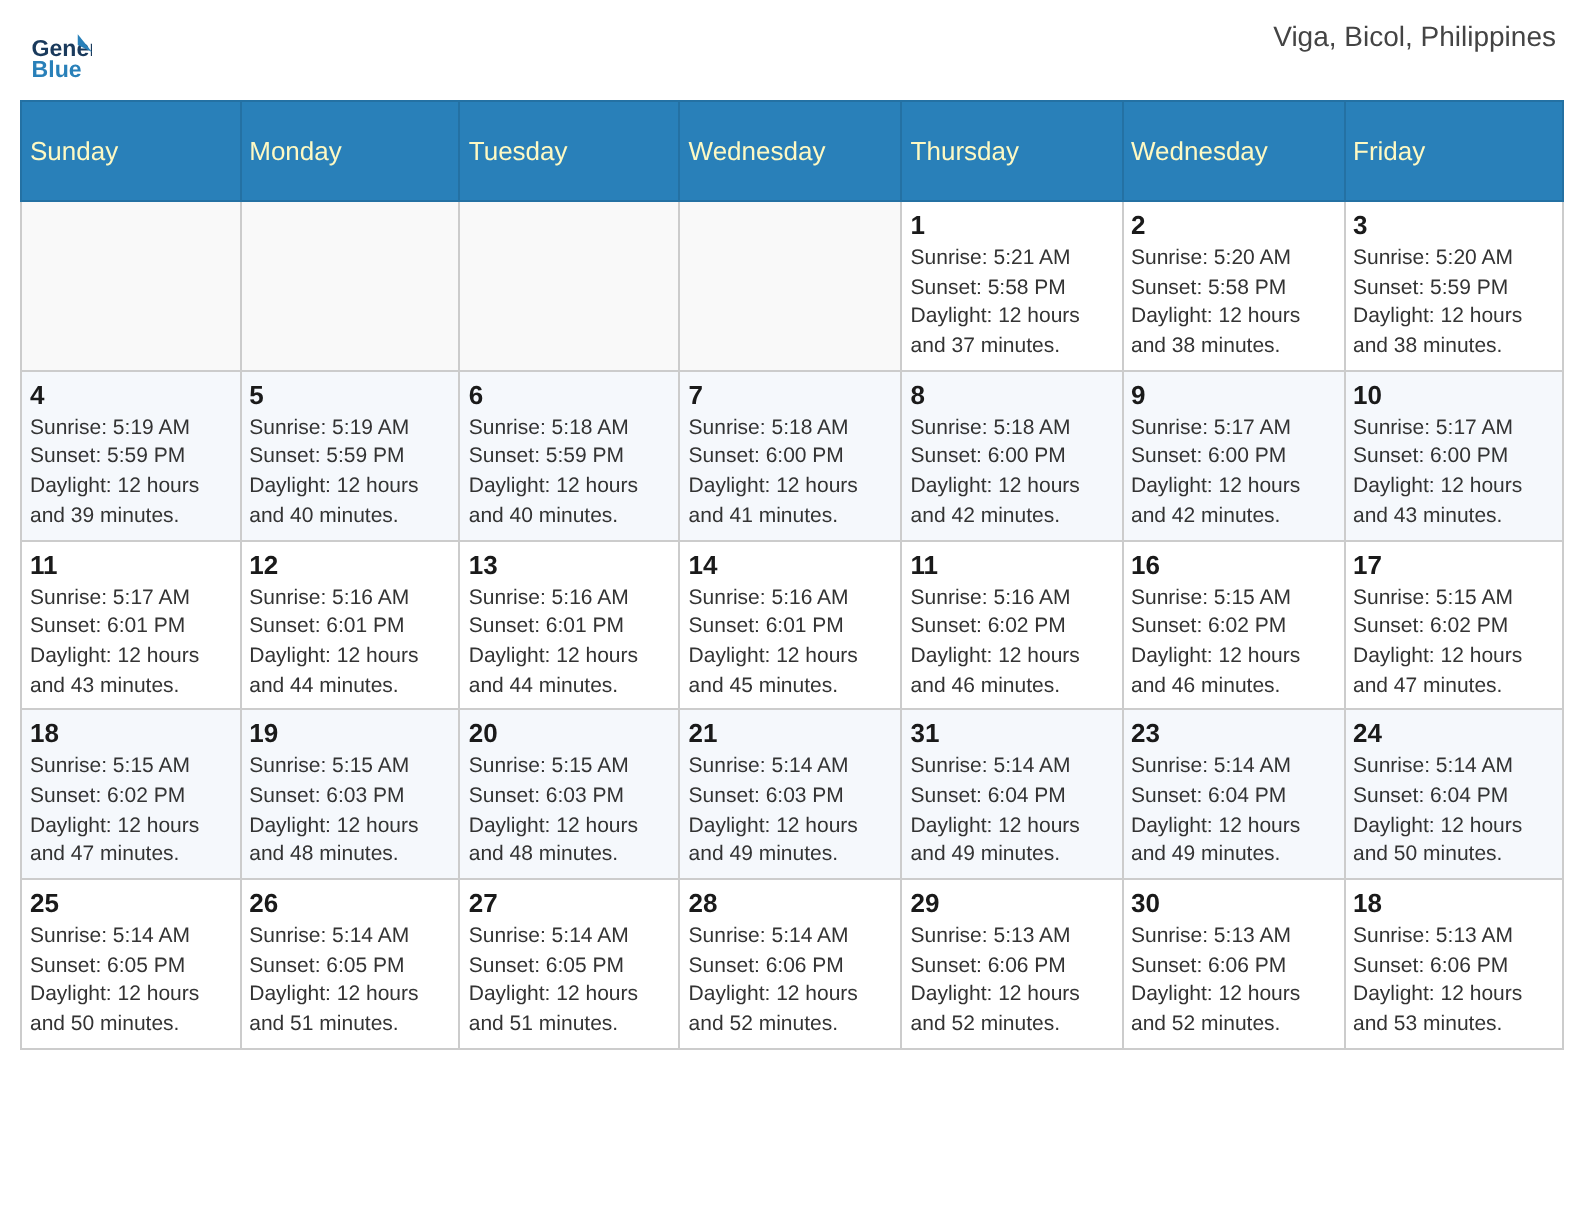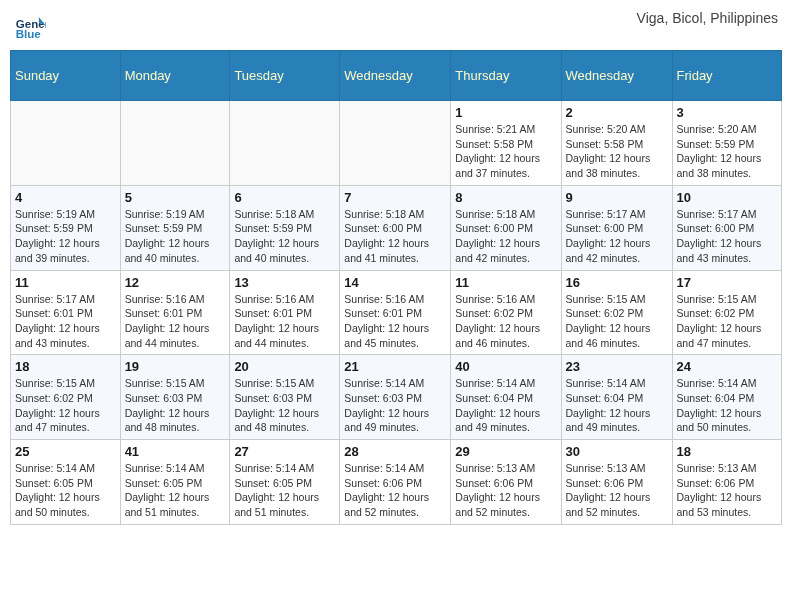--- a/index.html
+++ b/index.html
@@ -240,21 +240,21 @@
 Sunset: 6:03 PM
 Daylight: 12 hours and 48 minutes.</div>
         </td>
         <td>
           <div class="day-num">21</div>
           <div class="day-info" style="white-space: pre-line;">Sunrise: 5:14 AM
 Sunset: 6:03 PM
 Daylight: 12 hours and 49 minutes.</div>
         </td>
         <td>
-          <div class="day-num">40</div>
+          <div class="day-num">31</div>
           <div class="day-info" style="white-space: pre-line;">Sunrise: 5:14 AM
 Sunset: 6:04 PM
 Daylight: 12 hours and 49 minutes.</div>
         </td>
         <td>
           <div class="day-num">23</div>
           <div class="day-info" style="white-space: pre-line;">Sunrise: 5:14 AM
 Sunset: 6:04 PM
 Daylight: 12 hours and 49 minutes.</div>
         </td>
@@ -266,21 +266,21 @@
         </td>
       </tr>
       <tr>
         <td>
           <div class="day-num">25</div>
           <div class="day-info" style="white-space: pre-line;">Sunrise: 5:14 AM
 Sunset: 6:05 PM
 Daylight: 12 hours and 50 minutes.</div>
         </td>
         <td>
-          <div class="day-num">41</div>
+          <div class="day-num">26</div>
           <div class="day-info" style="white-space: pre-line;">Sunrise: 5:14 AM
 Sunset: 6:05 PM
 Daylight: 12 hours and 51 minutes.</div>
         </td>
         <td>
           <div class="day-num">27</div>
           <div class="day-info" style="white-space: pre-line;">Sunrise: 5:14 AM
 Sunset: 6:05 PM
 Daylight: 12 hours and 51 minutes.</div>
         </td>

